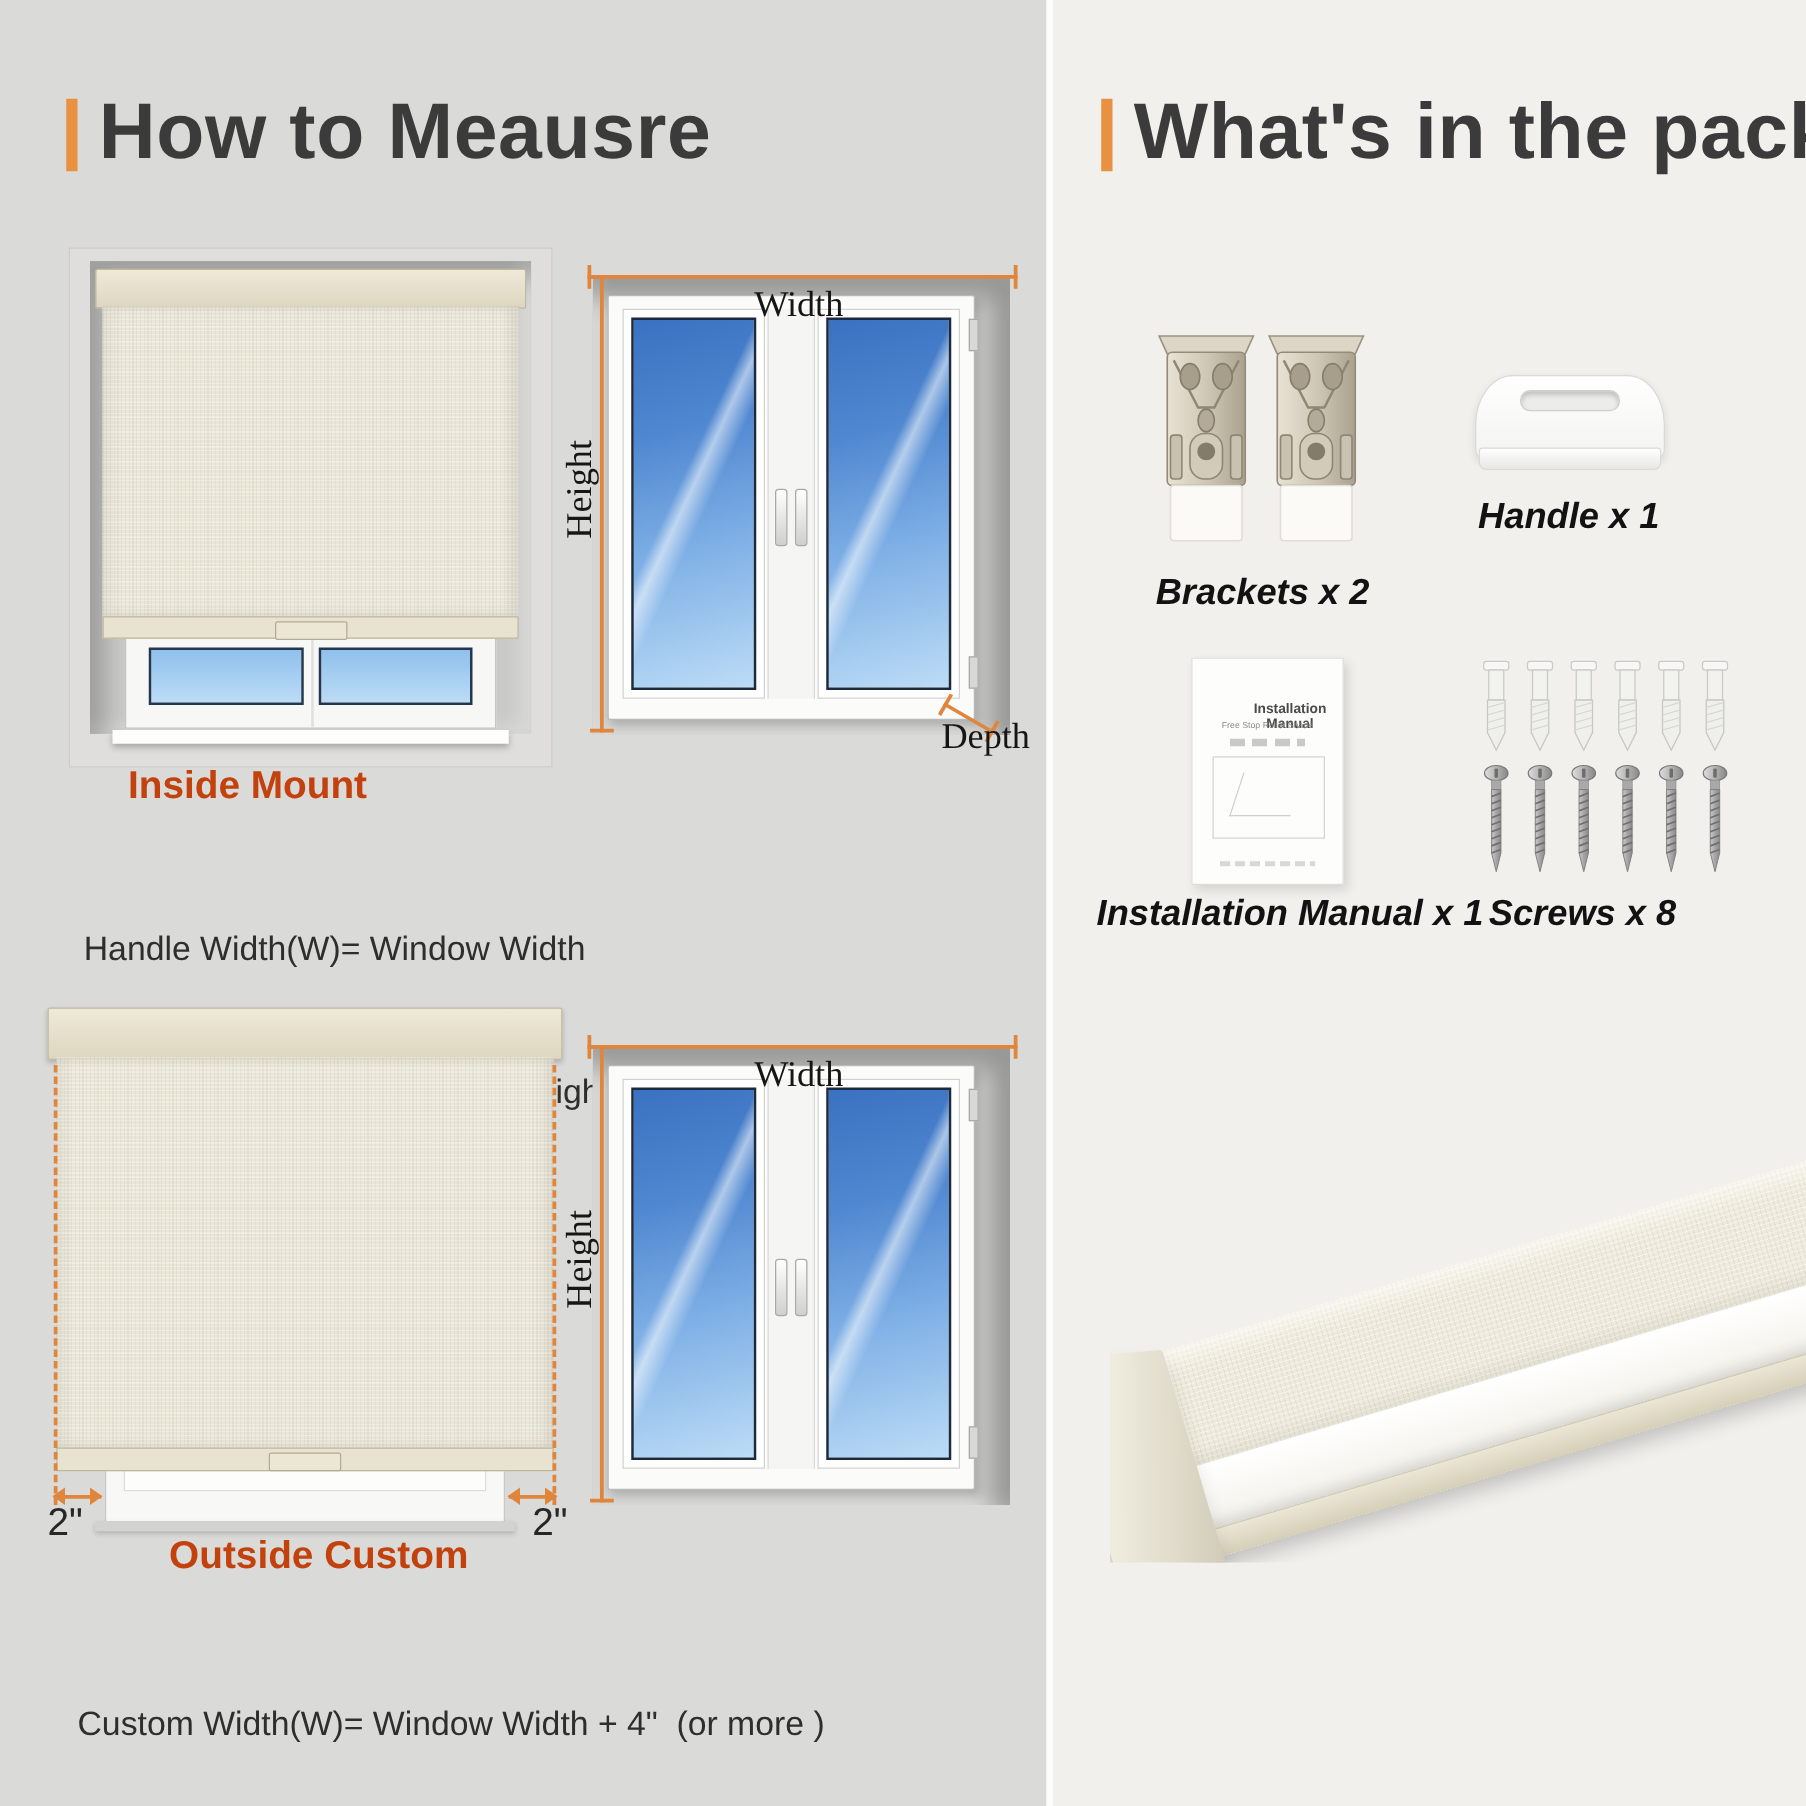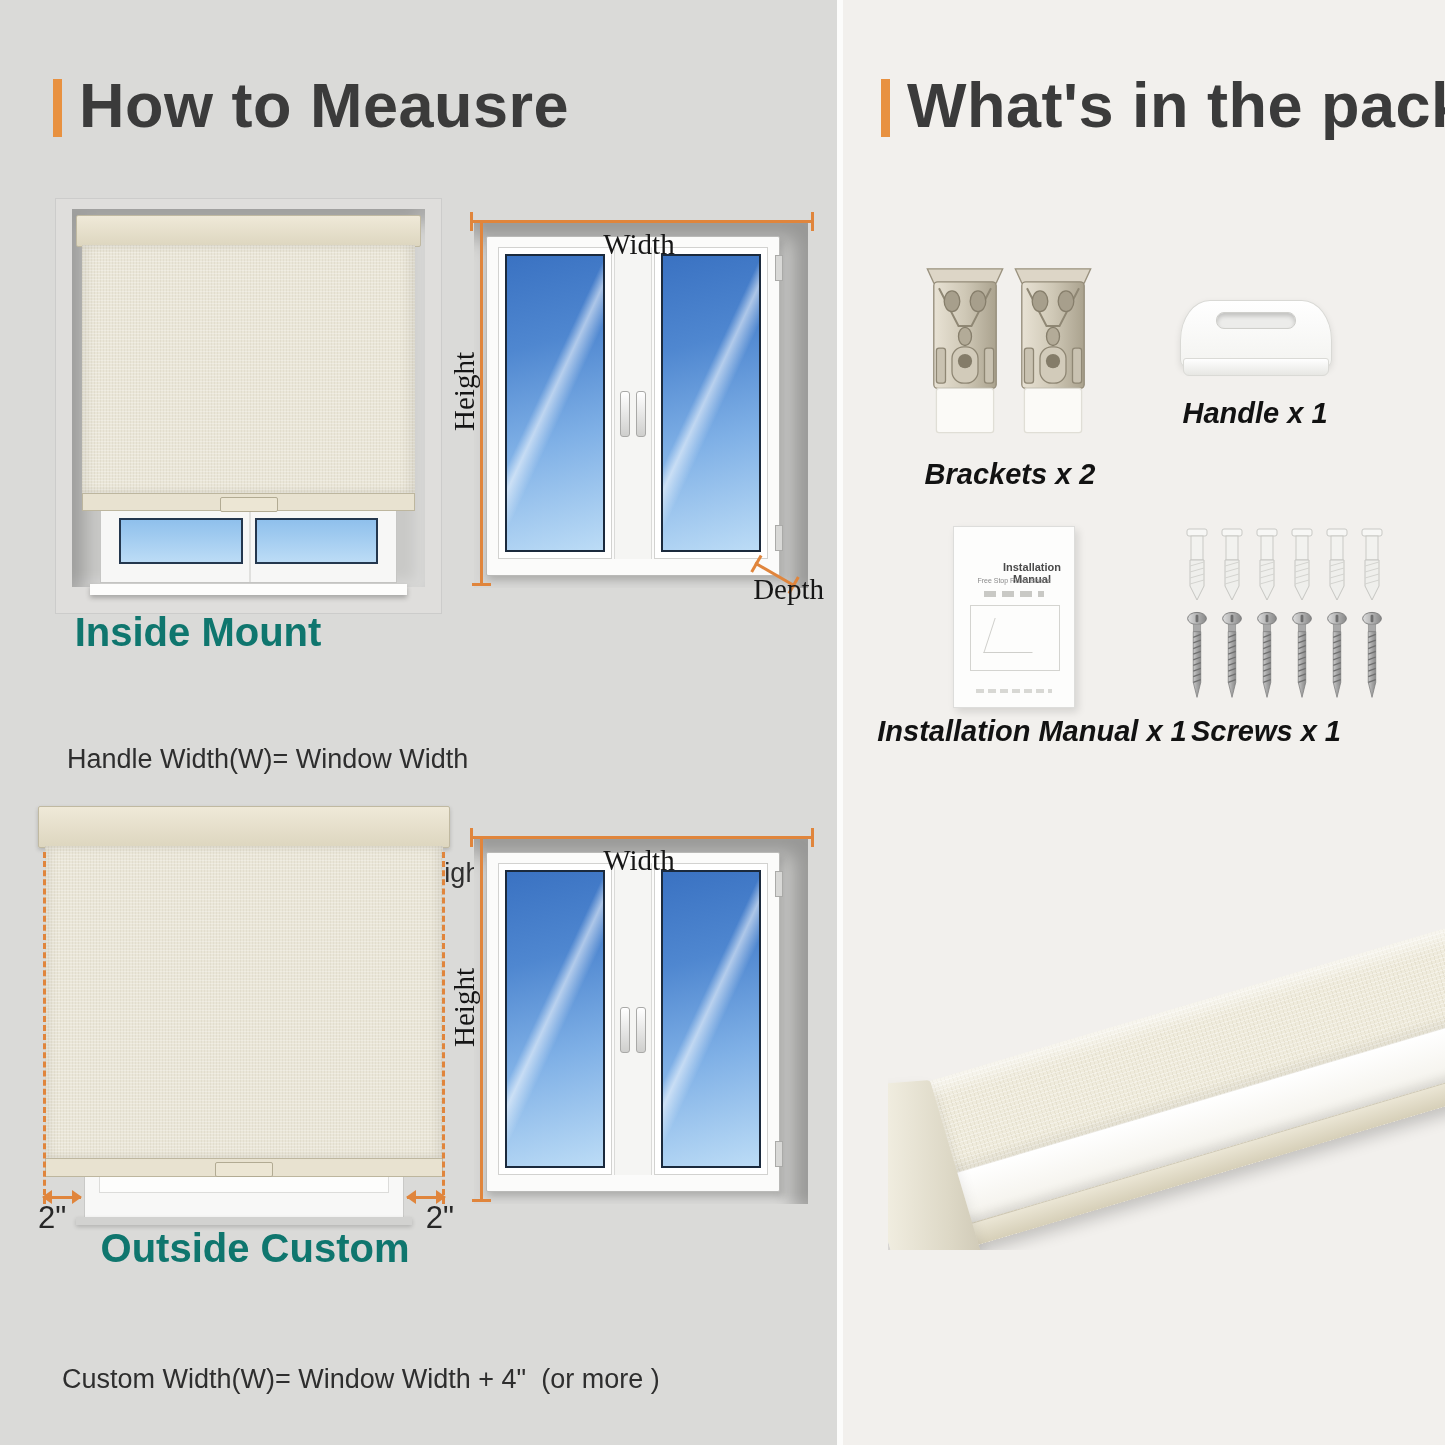--- a/index.html
+++ b/index.html
@@ -96,21 +96,21 @@
   .ovl-dim{position:absolute;top:396px;width:38px;height:3px;background:var(--orange);}
   .ovl-dim::before{content:"";position:absolute;left:-1px;top:-6px;border-right:10px solid var(--orange);
      border-top:7px solid transparent;border-bottom:7px solid transparent;}
   .ovl-dim::after{content:"";position:absolute;right:-1px;top:-6px;border-left:10px solid var(--orange);
      border-top:7px solid transparent;border-bottom:7px solid transparent;}
   .ovl-dim.o-l{left:15px}.ovl-dim.o-r{right:15px}
   .lab-2{position:absolute;top:400px;font-size:31px;color:#272727;}
   .lab-2.l2-l{left:10px}.lab-2.l2-r{right:6px}
 
   
-  .mount-head{position:absolute;transform:translateX(-50%);font-size:40px;font-weight:700;color:#0f766e;white-space:nowrap;}
+  .mount-head{position:absolute;transform:translateX(-50%);font-size:31px;font-weight:700;color:#c2410c;white-space:nowrap;}
   .spec-lines{position:absolute;font-size:27px;line-height:38px;color:var(--body-ink);white-space:pre;}
 
   
   .item-label{position:absolute;transform:translateX(-50%);font-size:29px;font-weight:700;font-style:italic;
      color:#121212;white-space:nowrap;}
   .item-label.big{font-size:33px;}
   .bracket-svg{position:absolute;width:78px;height:172px;}
   .handle-item{position:absolute;left:337px;top:300px;width:152px;height:88px;}
   .handle-body{position:absolute;left:0;top:0;width:150px;height:66px;background:linear-gradient(#ffffff,#f3f3f0);
      border:1px solid #d9d9d5;border-radius:30px 30px 8px 8px / 40px 40px 8px 8px;box-shadow:0 3px 7px rgba(0,0,0,.10);}
@@ -396,21 +396,21 @@
         <path d="M8,28 L16,25 M8,34 L16,31 M8,40 L16,37 M8,46 L16,43 M8,52 L16,49 M8,58 L16,55 M8,64 L16,61 M8,70 L16,67 M8,76 L16,73" stroke="#6f6f6f" stroke-width="1.4"></path>
       </svg>
     <svg class="screw-svg" style="left:517px;top:611px;" viewBox="0 0 24 98">
         <ellipse cx="12" cy="8" rx="10" ry="6.5" fill="url(#screwHead)" stroke="#787878"></ellipse>
         <rect x="10.5" y="4" width="3" height="8" rx="1.2" fill="#6e6e6e"></rect>
         <rect x="8" y="14" width="8" height="8" fill="#a9a9a9" stroke="#8a8a8a" stroke-width=".6"></rect>
         <path d="M8,22 h8 v54 l-4,16 l-4,-16 z" fill="url(#screwShank)" stroke="#7d7d7d" stroke-width=".8"></path>
         <path d="M8,28 L16,25 M8,34 L16,31 M8,40 L16,37 M8,46 L16,43 M8,52 L16,49 M8,58 L16,55 M8,64 L16,61 M8,70 L16,67 M8,76 L16,73" stroke="#6f6f6f" stroke-width="1.4"></path>
       </svg>
 
-    <div class="item-label" style="left:423px;top:715px;">Screws  x 1</div>
+    <div class="item-label" style="left:423px;top:715px;">Screws  x 8</div>
 
     <div class="photo">
       <div class="photo-rot">
         <div class="cap"></div>
         <div class="faces">
           <div class="face-top"></div>
           <div class="face-white"></div>
           <div class="face-rail"></div>
         </div>
       </div>

